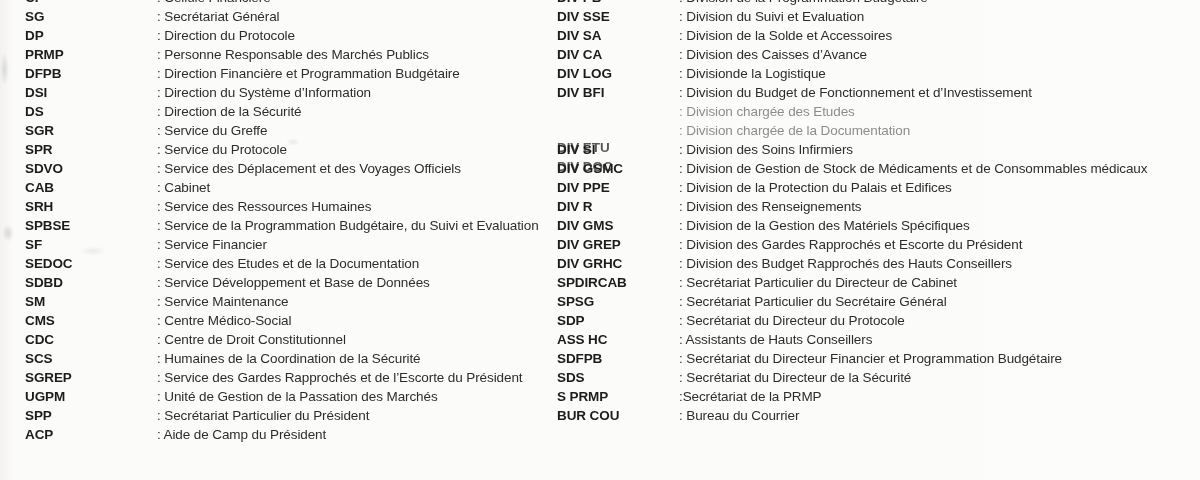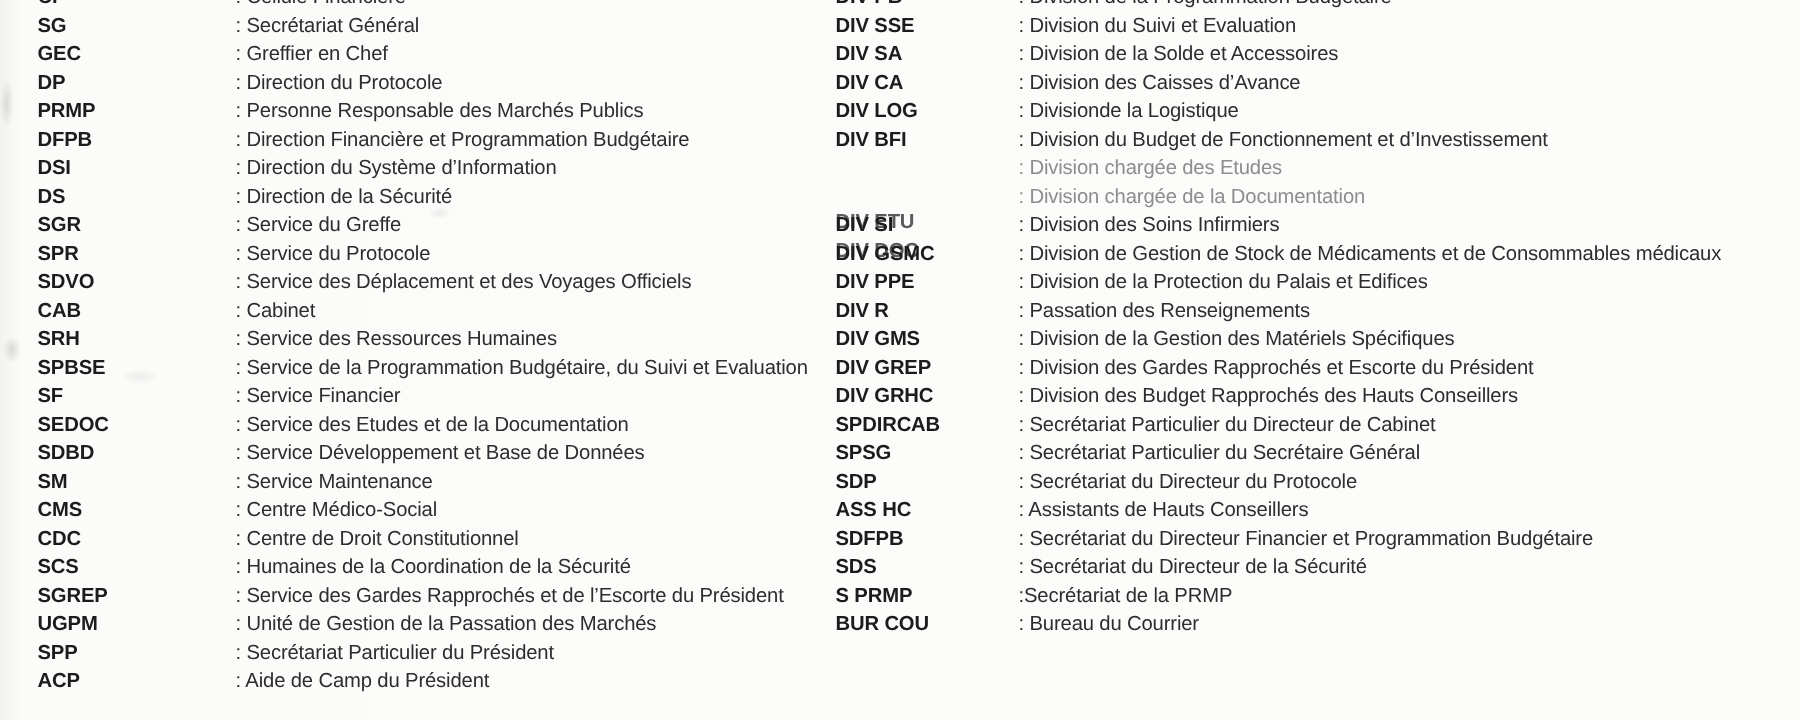--- a/index.html
+++ b/index.html
@@ -67,24 +67,20 @@
     <span class="term">CF</span>
     <span class="def">: Cellule Financière</span>
   </div>
 
   <div class="row">
     <span class="term">SG</span>
     <span class="def">: Secrétariat Général</span>
   </div>
 
 
-  <div class="row">
-    <span class="term">GEC</span>
-    <span class="def">: Greffier en Chef</span>
-  </div>
 
   <div class="row">
     <span class="term">DP</span>
     <span class="def">: Direction du Protocole</span>
   </div>
 
   <div class="row">
     <span class="term">PRMP</span>
     <span class="def">: Personne Responsable des Marchés Publics</span>
   </div>
@@ -241,21 +237,21 @@
     <span class="def">: Division de Gestion de Stock de Médicaments et de Consommables médicaux</span>
   </div>
 
   <div class="row">
     <span class="term">DIV PPE</span>
     <span class="def">: Division de la Protection du Palais et Edifices</span>
   </div>
 
   <div class="row">
     <span class="term">DIV R</span>
-    <span class="def">: Passation des Renseignements</span>
+    <span class="def">: Division des Renseignements</span>
   </div>
 
   <div class="row">
     <span class="term">DIV GMS</span>
     <span class="def">: Division de la Gestion des Matériels Spécifiques</span>
   </div>
 
   <div class="row">
     <span class="term">DIV GREP</span>
     <span class="def">: Division des Gardes Rapprochés et Escorte du Président</span>

